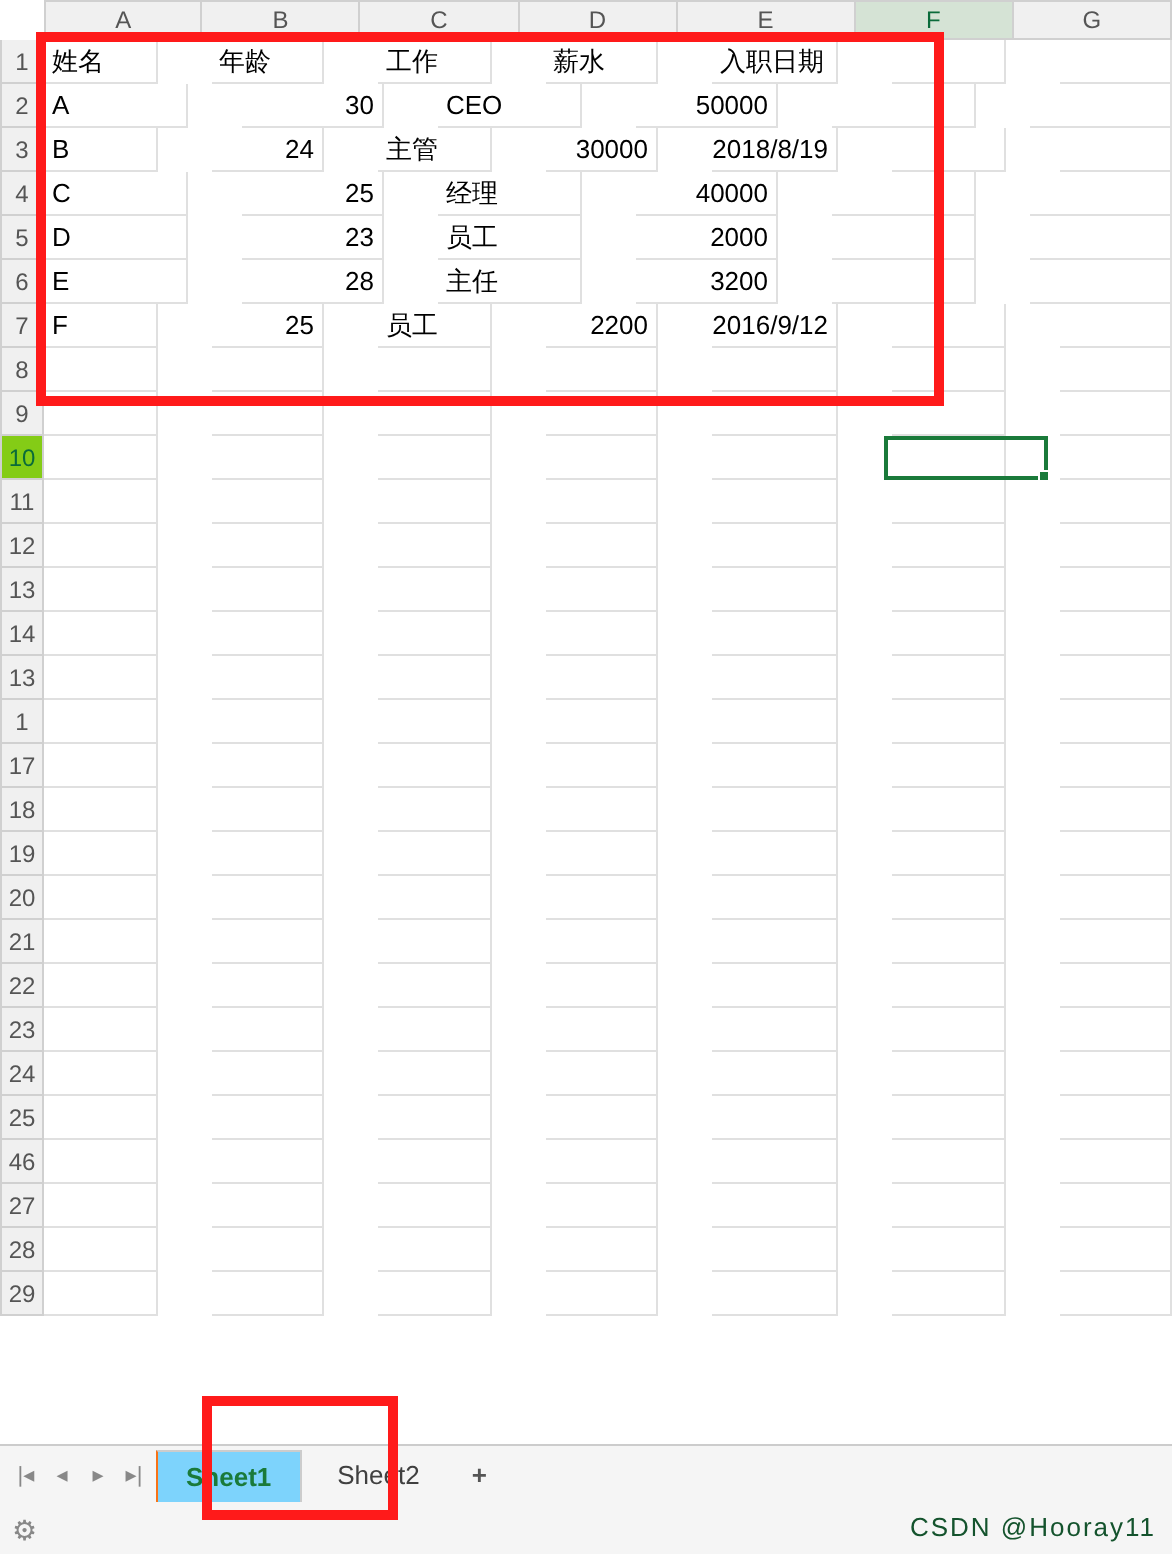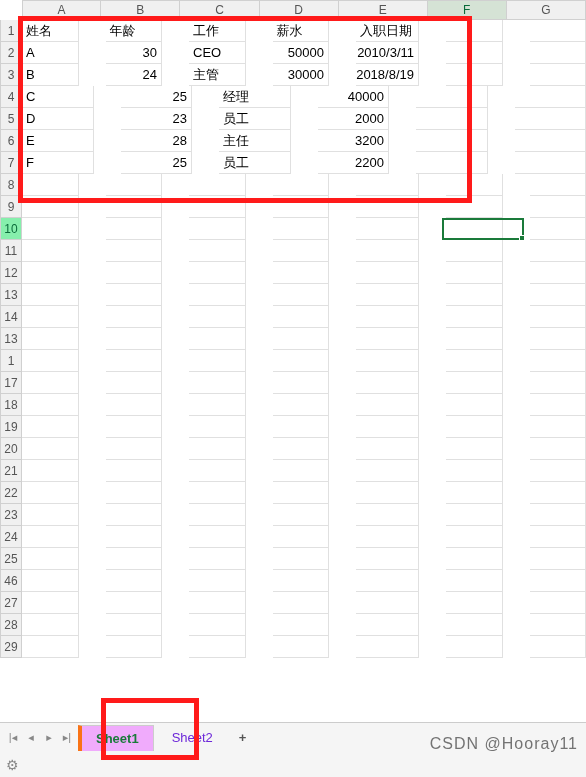--- a/index.html
+++ b/index.html
@@ -7,43 +7,43 @@
     
     .grid-container { position: relative; }
     
     .col-headers { display: flex; margin-left: 22px; }
     .col-header { height: 20px; border: 1px solid #d0d0d0; border-left: none; display: flex; align-items: center; justify-content: center; background: #f0f0f0; color: #555; font-size: 12px; }
     .col-header:first-child { border-left: 1px solid #d0d0d0; }
     .col-header.selected { background: #d5e3d5; color: #0a6b3a; }
     
     .row-headers { position: absolute; left: 0; top: 20px; width: 22px; }
     .row-header { height: 22px; border: 1px solid #d0d0d0; border-top: none; display: flex; align-items: center; justify-content: center; background: #f0f0f0; color: #555; font-size: 12px; }
-    .row-header.selected { background: #86efac; color: #0a6b3a; }
+    .row-header.selected { background: #84cc16; color: #0a6b3a; }
     
     .cells { margin-left: 22px; }
     .row { display: flex; gap: 27px; }
     .cell { height: 22px; border-right: 1px solid #e0e0e0; border-bottom: 1px solid #e0e0e0; padding: 2px 4px; display: flex; align-items: center; overflow: hidden; white-space: nowrap; font-size: 13px; }
     .cell.right { justify-content: flex-end; }
     
     .active-cell { position: absolute; border: 2px solid #1a7a3a; pointer-events: none; }
     .active-handle { position: absolute; right: -3px; bottom: -3px; width: 6px; height: 6px; background: #1a7a3a; border: 1px solid #fff; }
     
     .red-box-1 { position: absolute; left: 18px; top: 16px; width: 454px; height: 187px; border: 5px solid #ff1a1a; pointer-events: none; z-index: 10; }
     .red-box-2 { position: absolute; left: 101px; top: 698px; width: 98px; height: 62px; border: 5px solid #ff1a1a; pointer-events: none; z-index: 10; }
     
     .sheet-bar { position: absolute; left: 0; bottom: 25px; width: 100%; height: 30px; background: #f5f5f5; border-top: 1px solid #ccc; display: flex; align-items: center; padding-left: 4px; }
     .nav-btn { width: 18px; height: 20px; display: flex; align-items: center; justify-content: center; color: #888; cursor: pointer; font-size: 11px; }
-    .sheet-tab { padding: 5px 14px; margin: 0 2px; cursor: pointer; font-size: 13px; color: #6d28d9; }
-    .sheet-tab.active { background: #f0abfc; color: #1a7a3a; font-weight: bold; border-top: 1px solid #ccc; border-left: 4px solid #f97316; border-right: 1px solid #ccc; }
+    .sheet-tab { padding: 5px 14px; margin: 0 2px; cursor: pointer; font-size: 13px; color: #404040; }
+    .sheet-tab.active { background: #7dd3fc; color: #1a7a3a; font-weight: bold; border-top: 1px solid #ccc; border-left: 1px solid #f97316; border-right: 1px solid #ccc; }
     .add-sheet { padding: 4px 10px; cursor: pointer; font-weight: bold; color: #555; }
     
     .status-bar { position: absolute; left: 0; bottom: 0; width: 100%; height: 25px; background: #f5f5f5; display: flex; align-items: center; padding-left: 6px; }
     .status-icon { color: #888; font-size: 14px; }
     
-    .watermark { position: absolute; right: 8px; bottom: 24px; color: #737373; font-size: 16px; letter-spacing: 1px; }
+    .watermark { position: absolute; right: 8px; bottom: 6px; color: #14532d; font-size: 13px; letter-spacing: 1px; }
     
     .cA { width: 82px; } .cB { width: 82px; } .cC { width: 82px; } .cD { width: 82px; } .cE { width: 92px; } .cF { width: 82px; } .cG { width: 82px; }
   </style>
 </head>
 <body>
 
 <div class="grid-container">
   <div class="col-headers" id="colHeaders">
       <div class="col-header cA">A</div>
       <div class="col-header cB">B</div>
@@ -92,21 +92,20 @@
         <div class="cell cD">薪水</div>
         <div class="cell cE">入职日期</div>
         <div class="cell cF"></div>
         <div class="cell cG"></div>
       </div>
       <div class="row">
         <div class="cell cA">A</div>
         <div class="cell cB right">30</div>
         <div class="cell cC">CEO</div>
         <div class="cell cD right">50000</div>
-        <div class="cell cE right">2010/3/11</div>
         <div class="cell cF"></div>
         <div class="cell cG"></div>
       </div>
       <div class="row">
         <div class="cell cA">B</div>
         <div class="cell cB right">24</div>
         <div class="cell cC">主管</div>
         <div class="cell cD right">30000</div>
         <div class="cell cE right">2018/8/19</div>
         <div class="cell cF"></div>
@@ -134,20 +133,21 @@
         <div class="cell cC">主任</div>
         <div class="cell cD right">3200</div>
         <div class="cell cF"></div>
         <div class="cell cG"></div>
       </div>
       <div class="row">
         <div class="cell cA">F</div>
         <div class="cell cB right">25</div>
         <div class="cell cC">员工</div>
         <div class="cell cD right">2200</div>
+        <div class="cell cE right">2016/9/12</div>
         <div class="cell cF"></div>
         <div class="cell cG"></div>
       </div>
       <div class="row">
         <div class="cell cA"></div>
         <div class="cell cB"></div>
         <div class="cell cC"></div>
         <div class="cell cD"></div>
         <div class="cell cE"></div>
         <div class="cell cF"></div>

